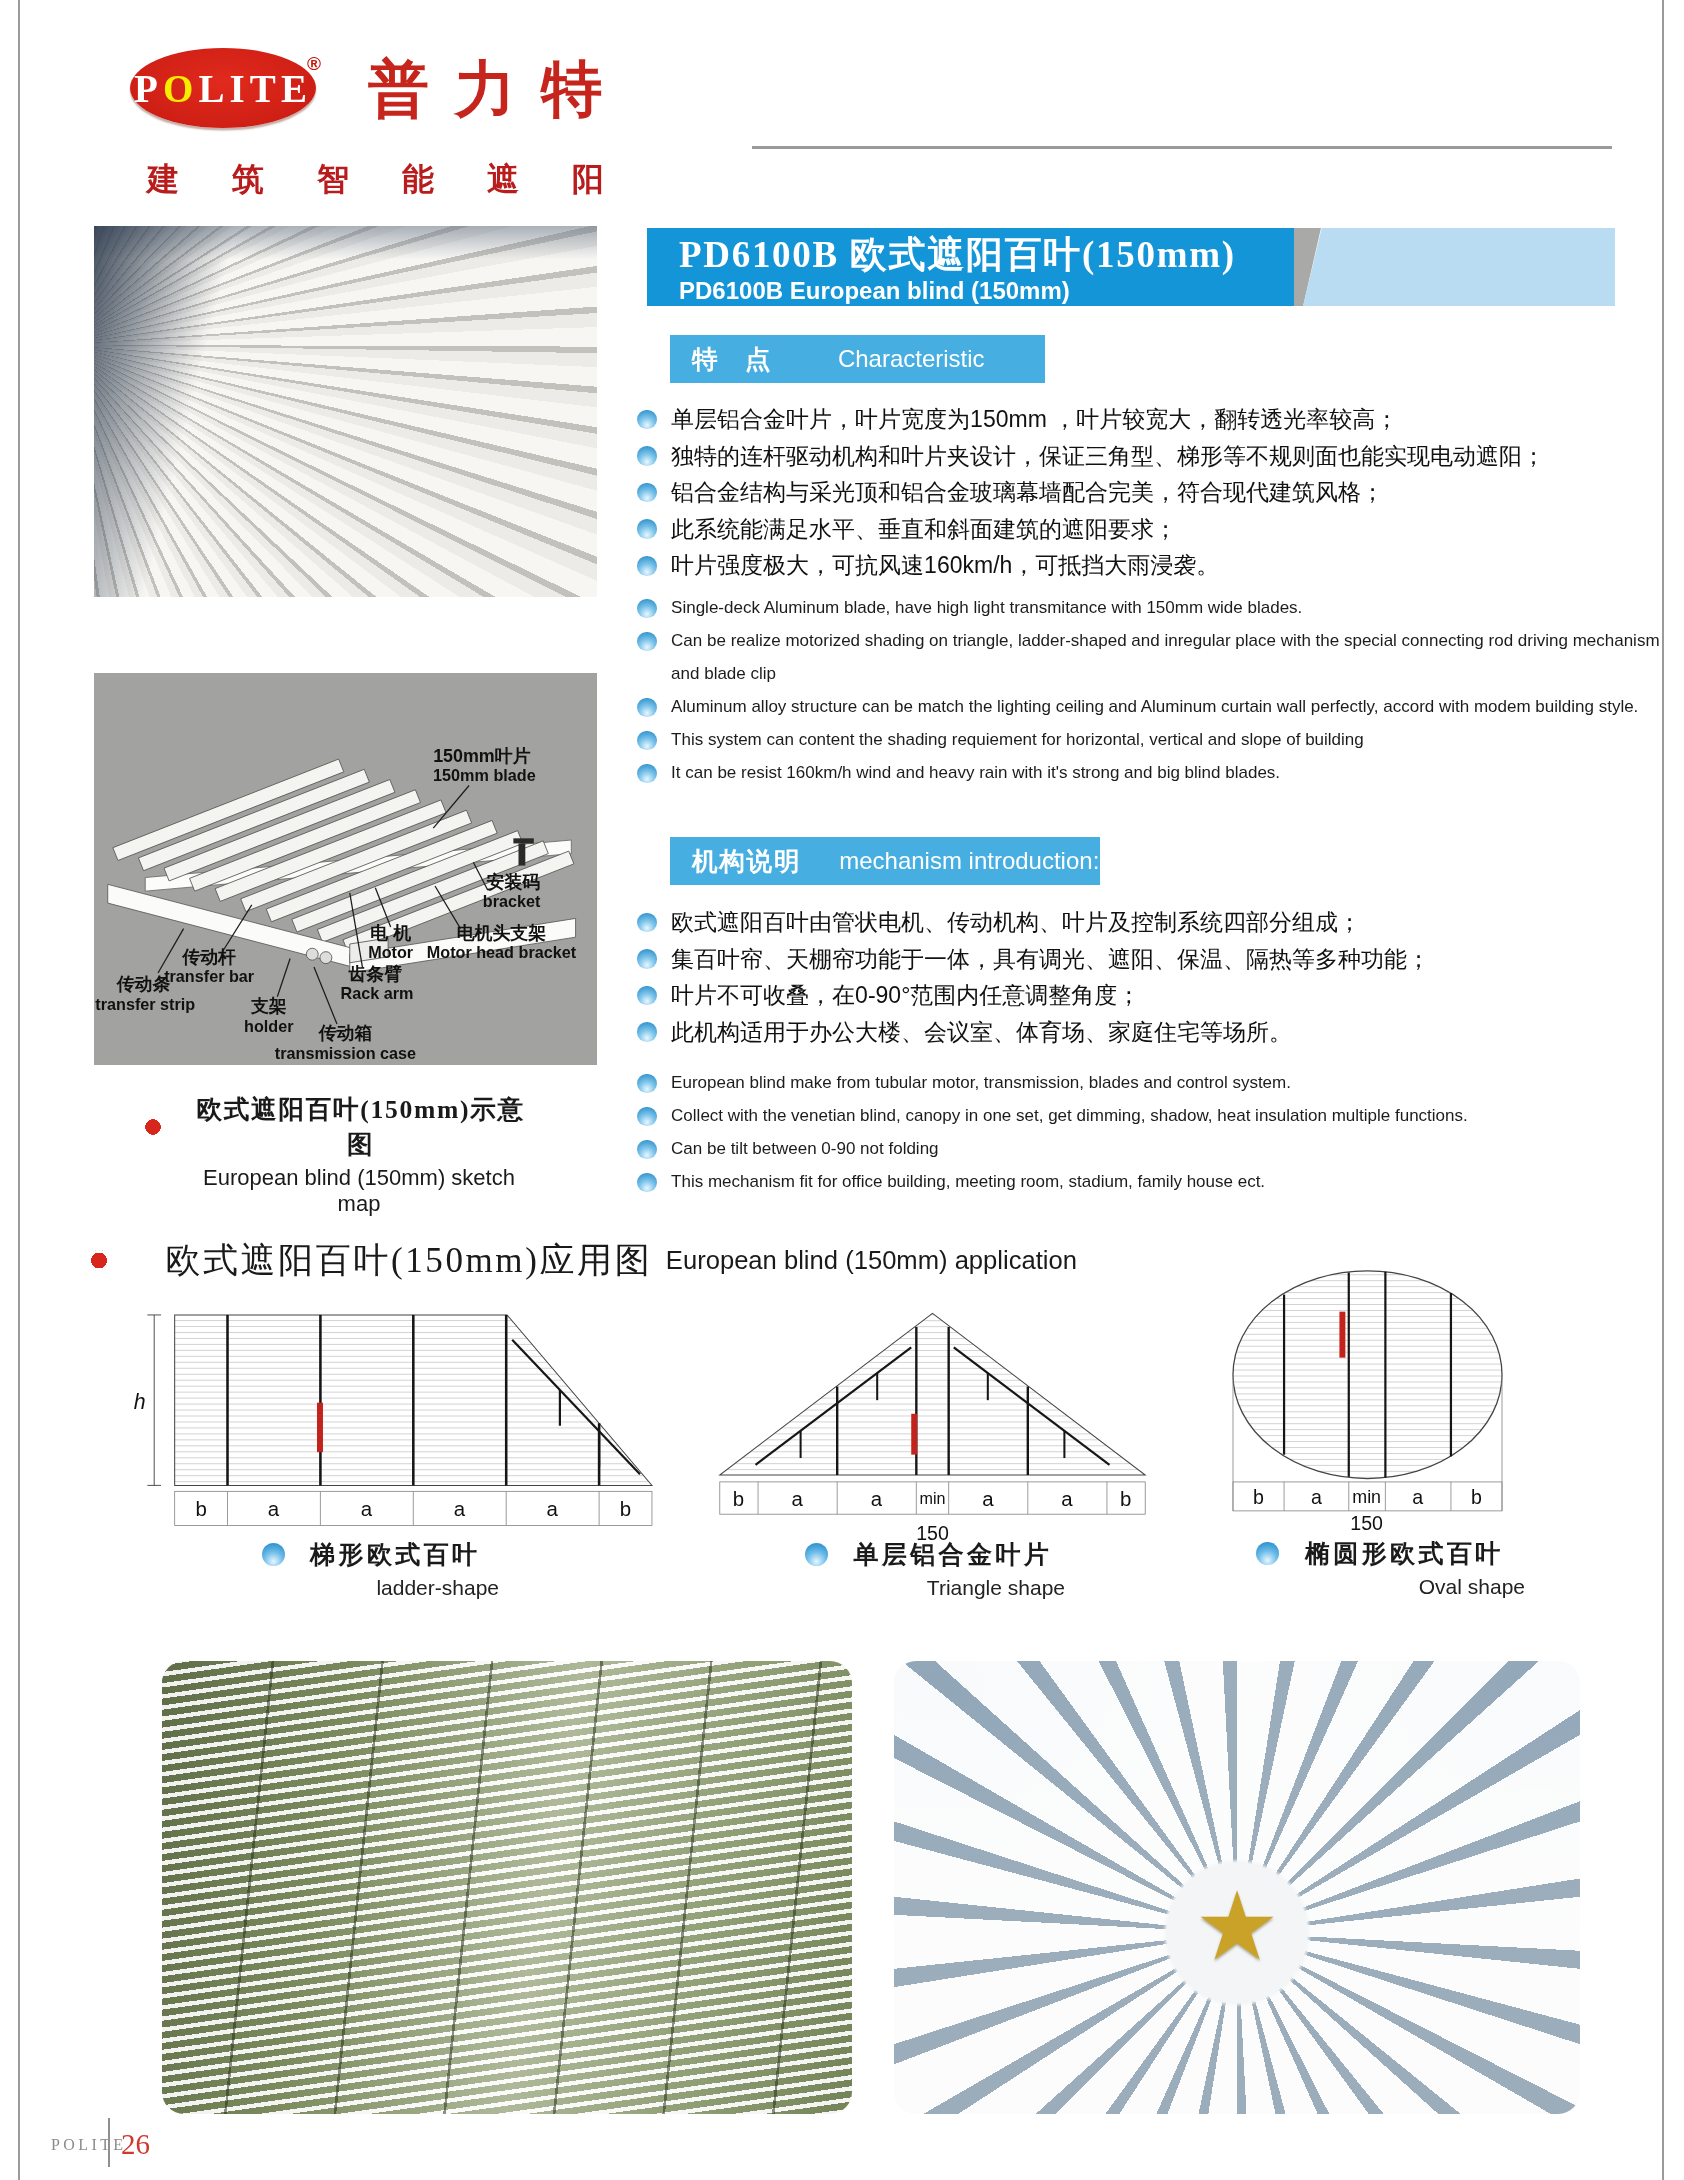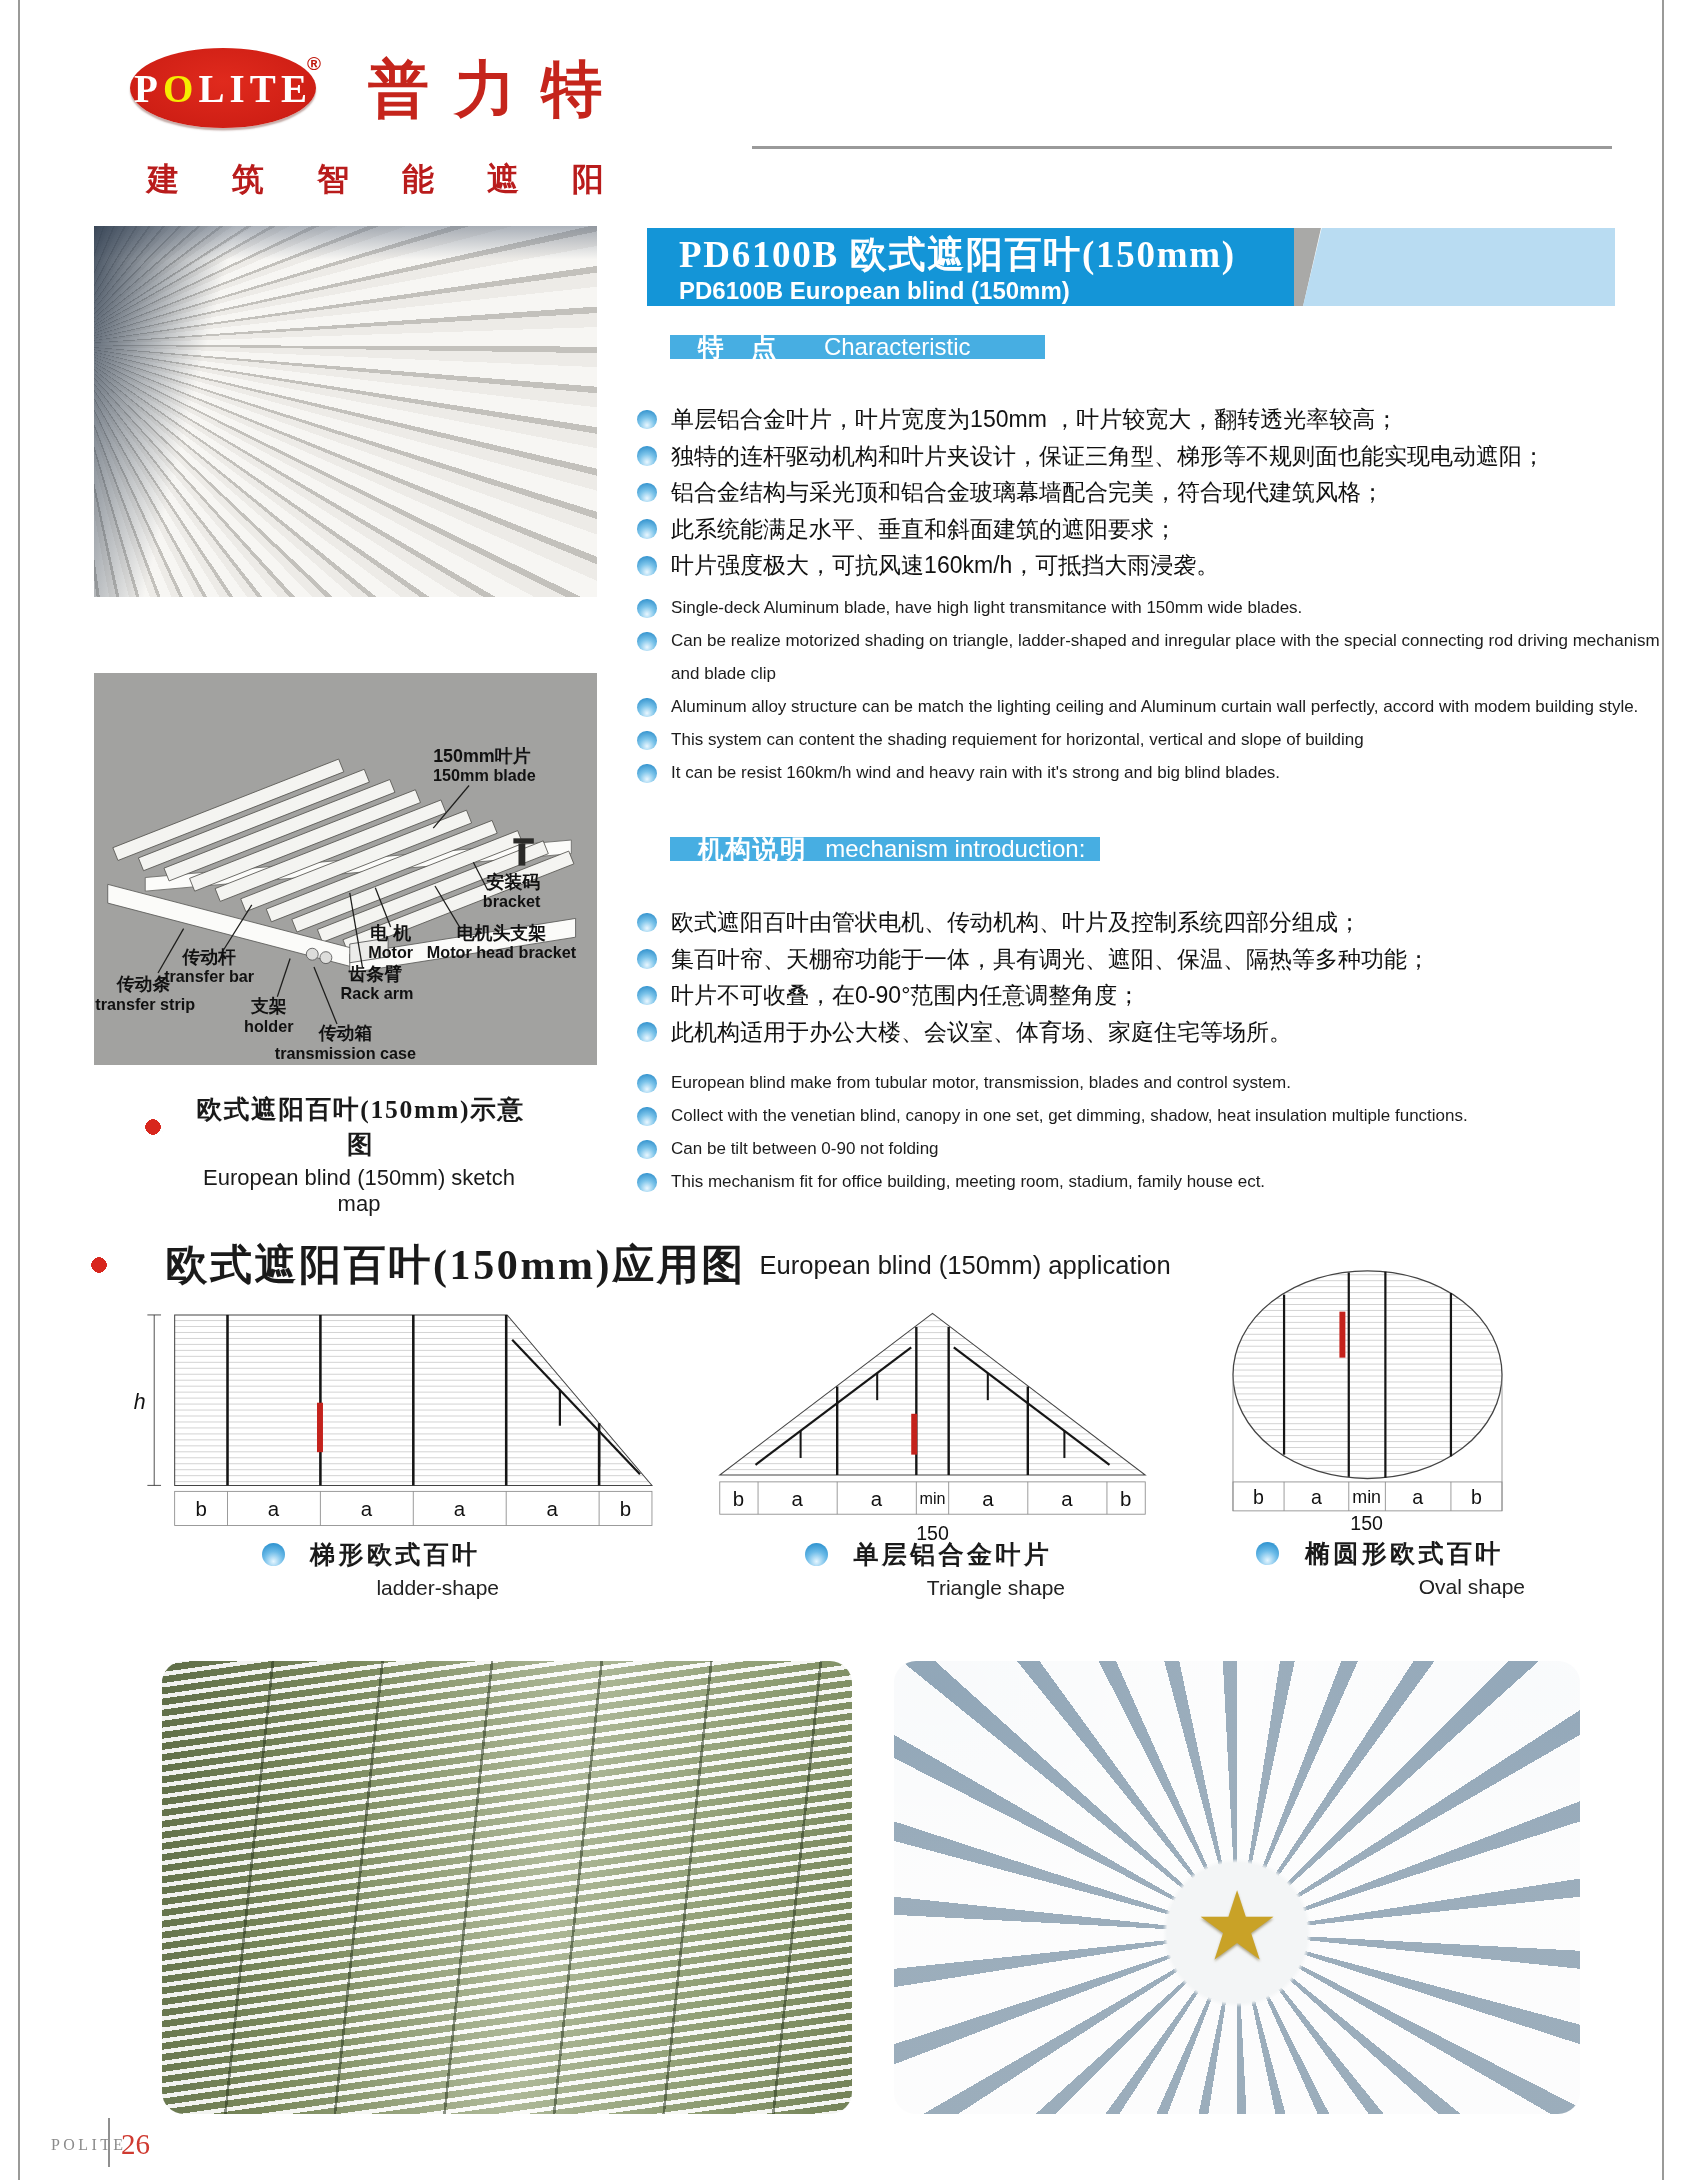--- a/index.html
+++ b/index.html
@@ -37,22 +37,22 @@
     color:#fff; padding:6.8px 0 0 32px; }
   .band-title-cn { font-family:"Liberation Serif", serif; font-weight:700; font-size:37px;
     letter-spacing:1.7px; line-height:1.1; }
   .band-title-en { font-size:24px; font-weight:700; margin-top:1.7px; }
   .band-gray { position:absolute; left:1294px; top:228px; width:27px; height:78px; background:#a9a9a7;
     clip-path:polygon(0 0, 100% 0, 34% 100%, 0 100%); }
   .band-pale { position:absolute; left:1303px; top:228px; width:312px; height:78px; background:#b9dcf2;
     clip-path:polygon(6% 0, 100% 0, 100% 100%, 0 100%); }
 
   
-  .secbar { position:absolute; height:24px; background:#47aee2; color:#fff; display:flex;
-    align-items:center; padding:0 28px; }
+  .secbar { position:absolute; height:48px; background:#47aee2; color:#fff; display:flex;
+    align-items:center; padding:0 22px;gap:20px; }
   .secbar.char { left:670px; top:335px; width:375px; }
   .secbar.mech { left:670px; top:837px; width:430px; }
   .secbar .cn { font-weight:700; font-size:25.6px; letter-spacing:10.2px; white-space:nowrap; }
   .secbar .en { font-size:24px; margin-left:37px; white-space:nowrap; }
 
   
   ul.bullets { list-style:none; position:absolute; width:1031px; }
   ul.cn-char  { left:637px; top:402px; }
   ul.en-char  { left:637px; top:591px; }
   ul.cn-mech  { left:637px; top:905px; }
@@ -73,21 +73,21 @@
   .sketch-caption { position:absolute; left:143px; top:1092px; width:383px; text-align:center; }
   .cap-row { display:flex; align-items:center; justify-content:flex-start; gap:32px; }
   .red-dot { width:20.4px; height:20.4px; border-radius:50%; flex:0 0 auto;
     background:radial-gradient(circle, #d8261d 0 54%, #ffffff 55% 72%, #8f8f8f 73% 100%); }
   .cap-cn { font-family:"Liberation Serif", serif; font-weight:700; font-size:25.6px; letter-spacing:1.7px; }
   .cap-en { font-size:22px; margin-top:3.4px; padding-left:49px; }
 
   
   .app-heading { position:absolute; left:89px; top:1237px; display:flex; align-items:center; }
   .app-heading .red-dot { margin-right:56px; }
-  .app-cn { font-family:"Liberation Serif", serif; font-weight:700; font-size:42px; letter-spacing:2.6px; }
+  .app-cn { font-family:"Liberation Serif", serif; font-weight:400; font-size:35px; letter-spacing:2.6px; }
   .app-en { font-size:25.6px; margin-left:13.6px; }
 
   .diagram { position:absolute; }
   .dg-ladder { left:115px; top:1302px; }
   .dg-triangle { left:707px; top:1296px; }
   .dg-oval { left:1210px; top:1262px; }
 
   .dg-caption { position:absolute; text-align:right; }
   .dgc-ladder { left:243px; top:1538px; width:256px; }
   .dgc-triangle { left:792px; top:1538px; width:273px; }

